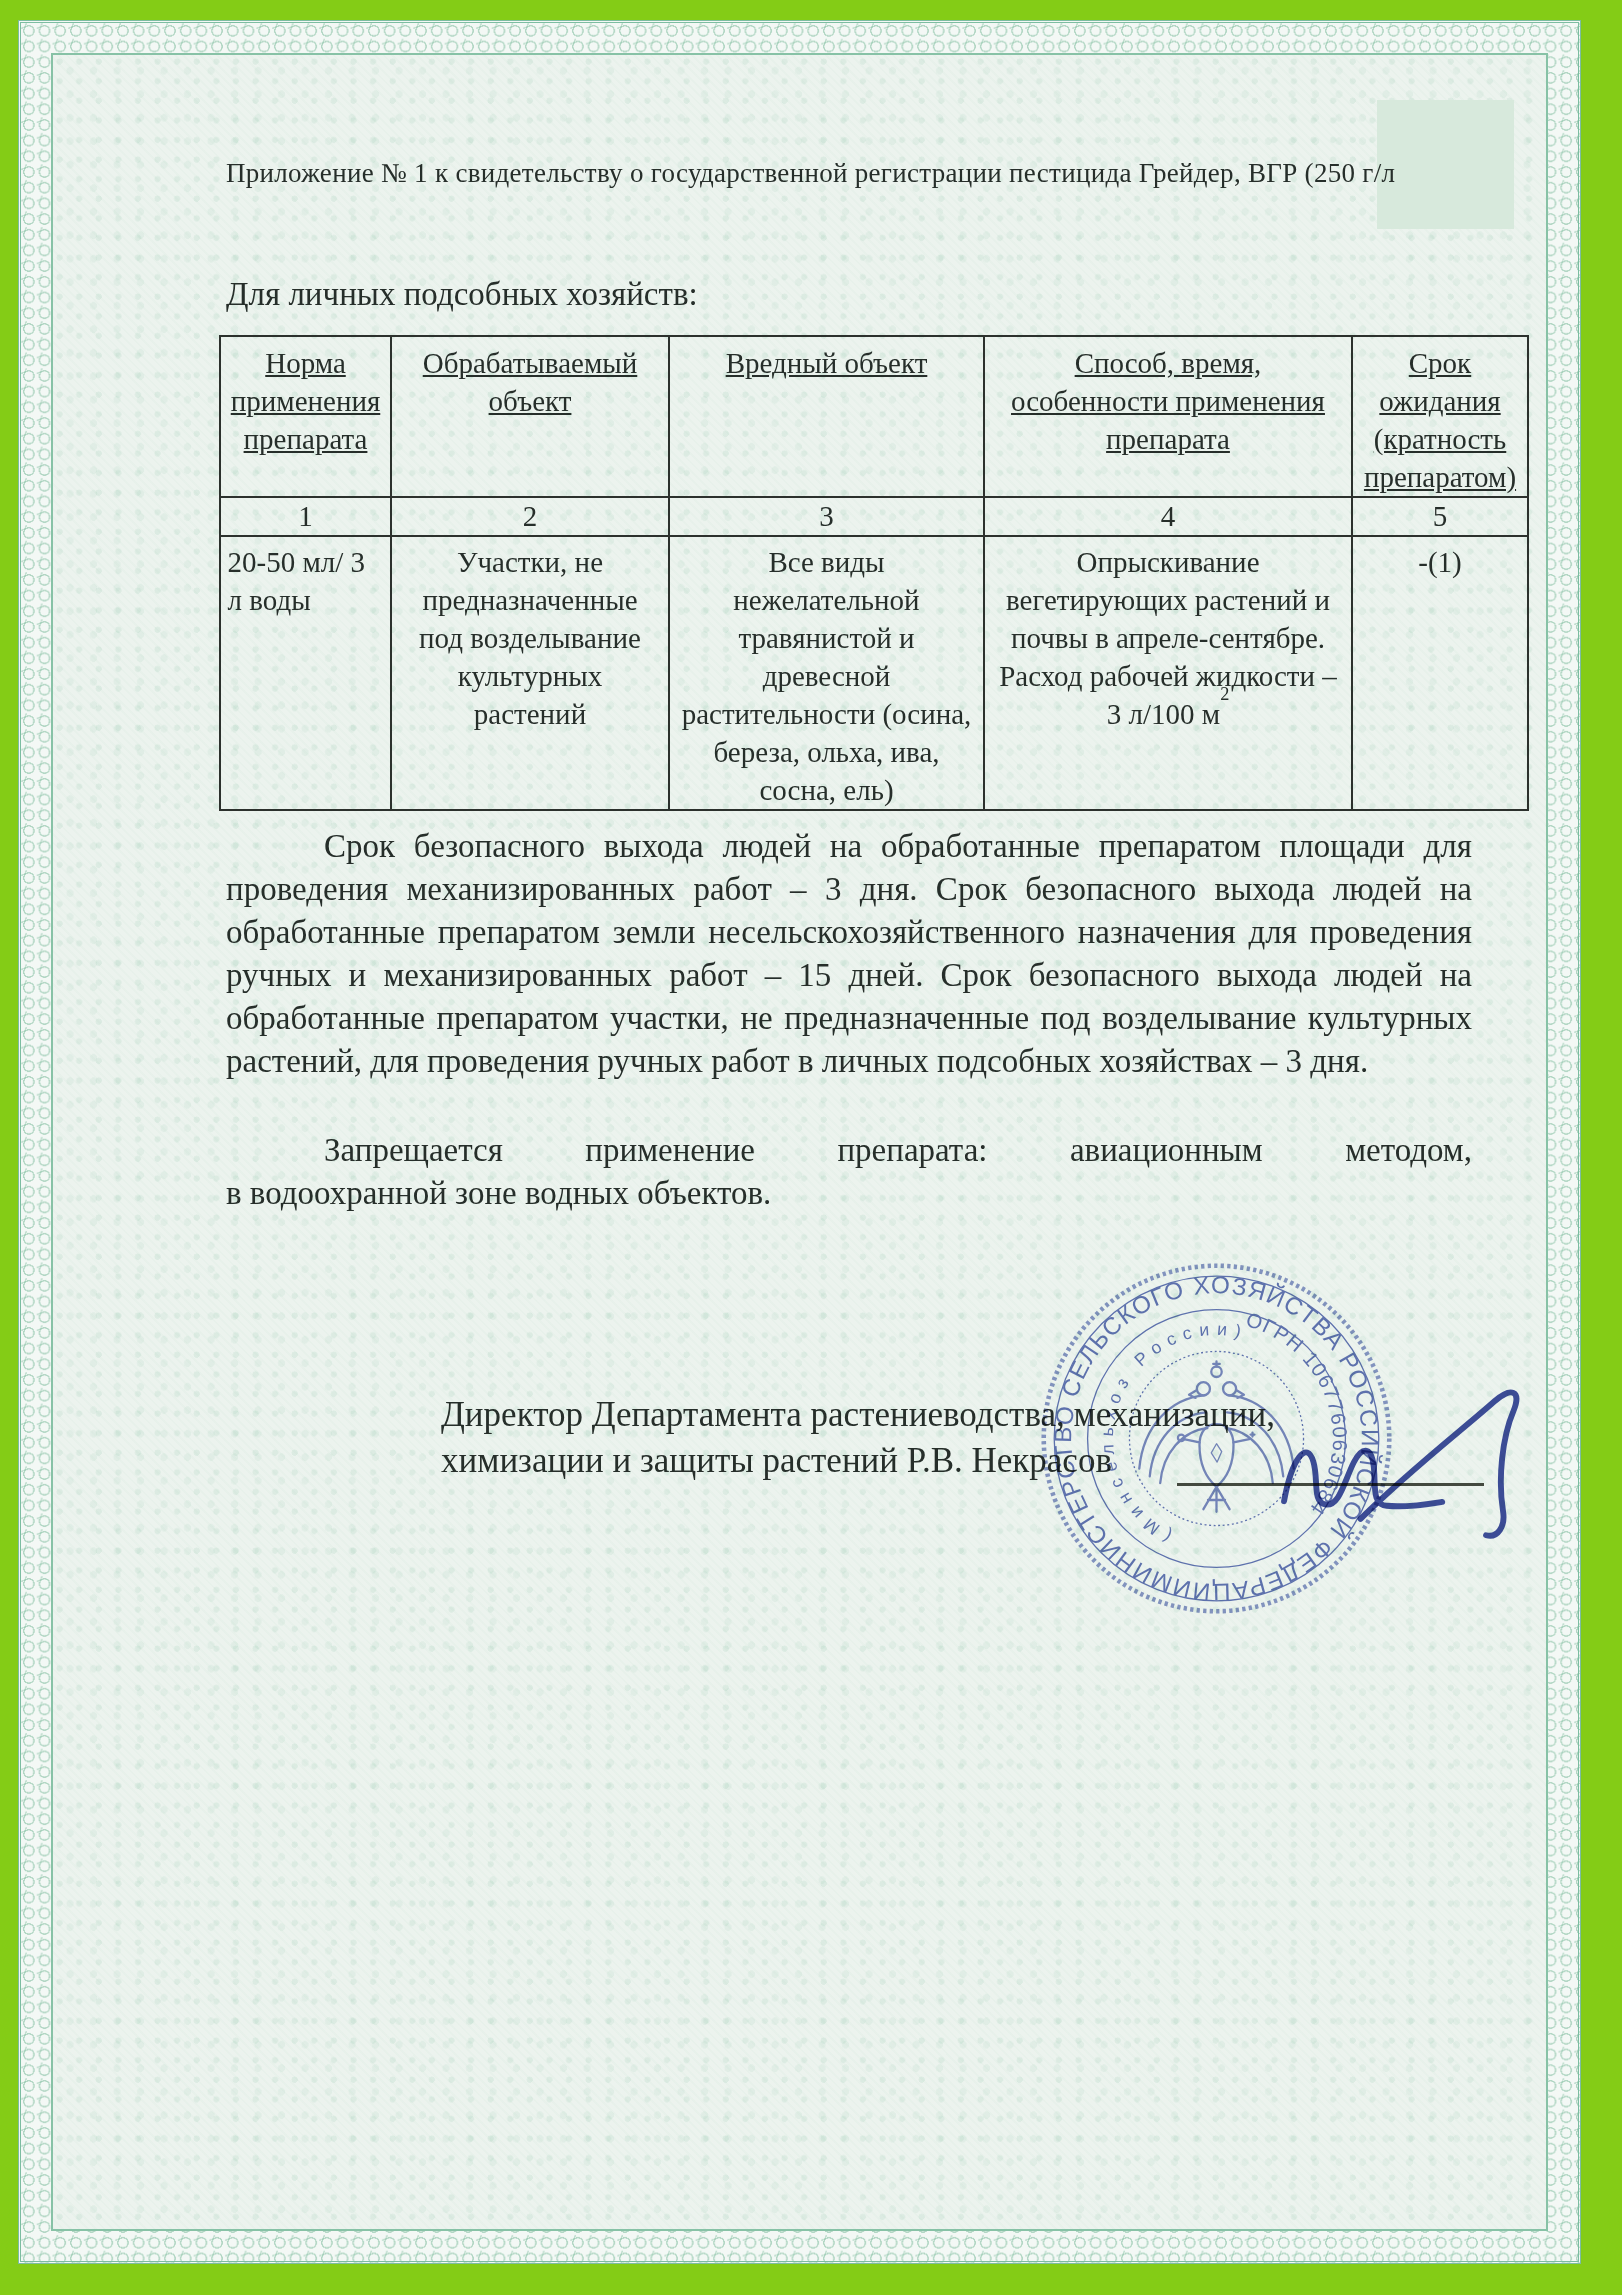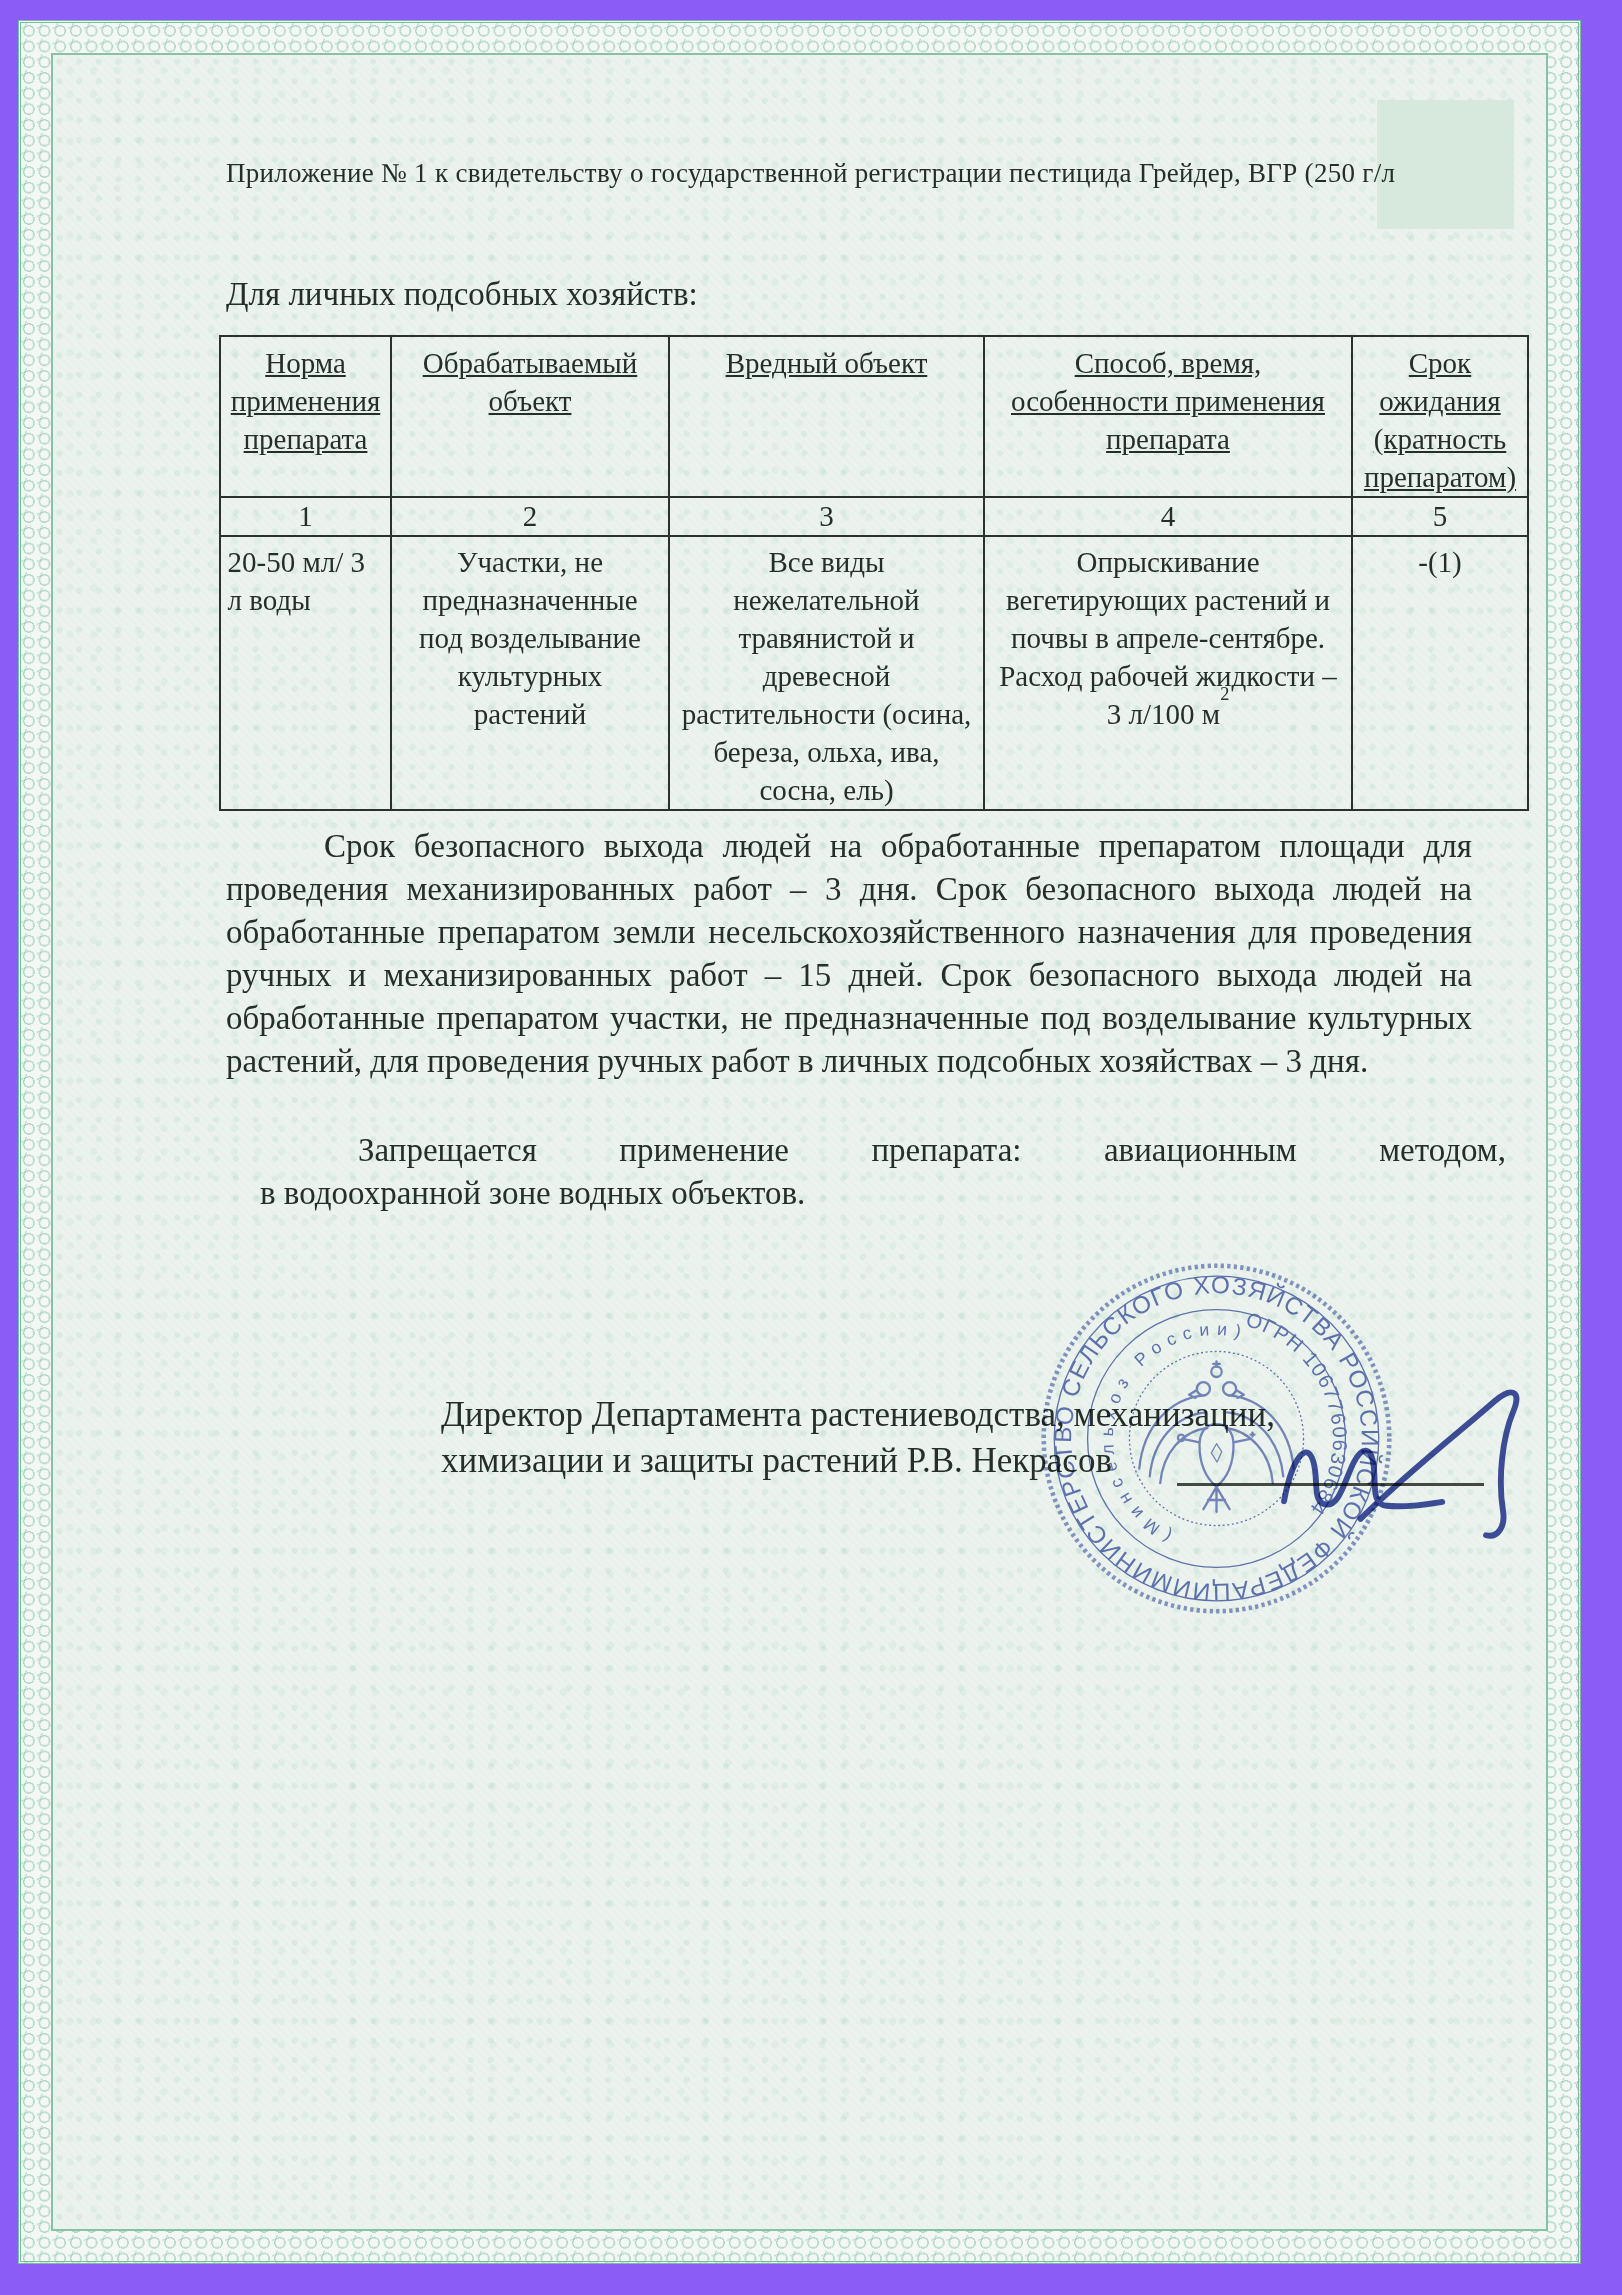--- a/index.html
+++ b/index.html
@@ -1,20 +1,20 @@
 <!DOCTYPE html>
 <html style="font-size:10.5px"><head>
 <meta charset="utf-8">
 <style>
   html, body { margin: 0; padding: 0; background: #ffffff; }
   .page {
     position: relative;
     width: 1623px;
     height: 2295px;
-    background: #8b5cf6;
+    background: #84cc16;
     overflow: hidden;
     font-family: "Liberation Serif", "DejaVu Serif", serif;
     color: #262e2a;
   }
   
   .frame {
     position: absolute;
     left: 18.3px; top: 19.6px; right: 42px; bottom: 31px;
     border: 3.9px double #7cbda1;
     background:
@@ -76,21 +76,21 @@
   .reg-table tr.data-row   { height: 266px; }
   .reg-table td.cell-rate  { text-align: left; padding-left: 6.5px; padding-right: 3.9px; }
   .reg-table sup { font-size: 18.3px; position: relative; top: -13px; line-height: 0; }
   .body-text {
     position: absolute;
     left: 226px; width: 1246px;
     font-size: 33px; line-height: 43px;
     text-align: justify;
   }
   .p1 { top: 825px; text-indent: 98px; }
-  .p2 { top: 1129px; margin-left: 34px; }
+  .p2 { top: 1129px; }
   .p2 .first  { text-align: justify; text-align-last: justify; text-indent: 98px; }
   .p2 .second { text-align: left; }
   .sig-block {
     position: absolute;
     left: 441px; top: 1392px; width: 1046px;
     font-size: 35px; line-height: 46px;
   }
   .sig-block div { white-space: nowrap; }
   .sig-line {
     position: absolute;

